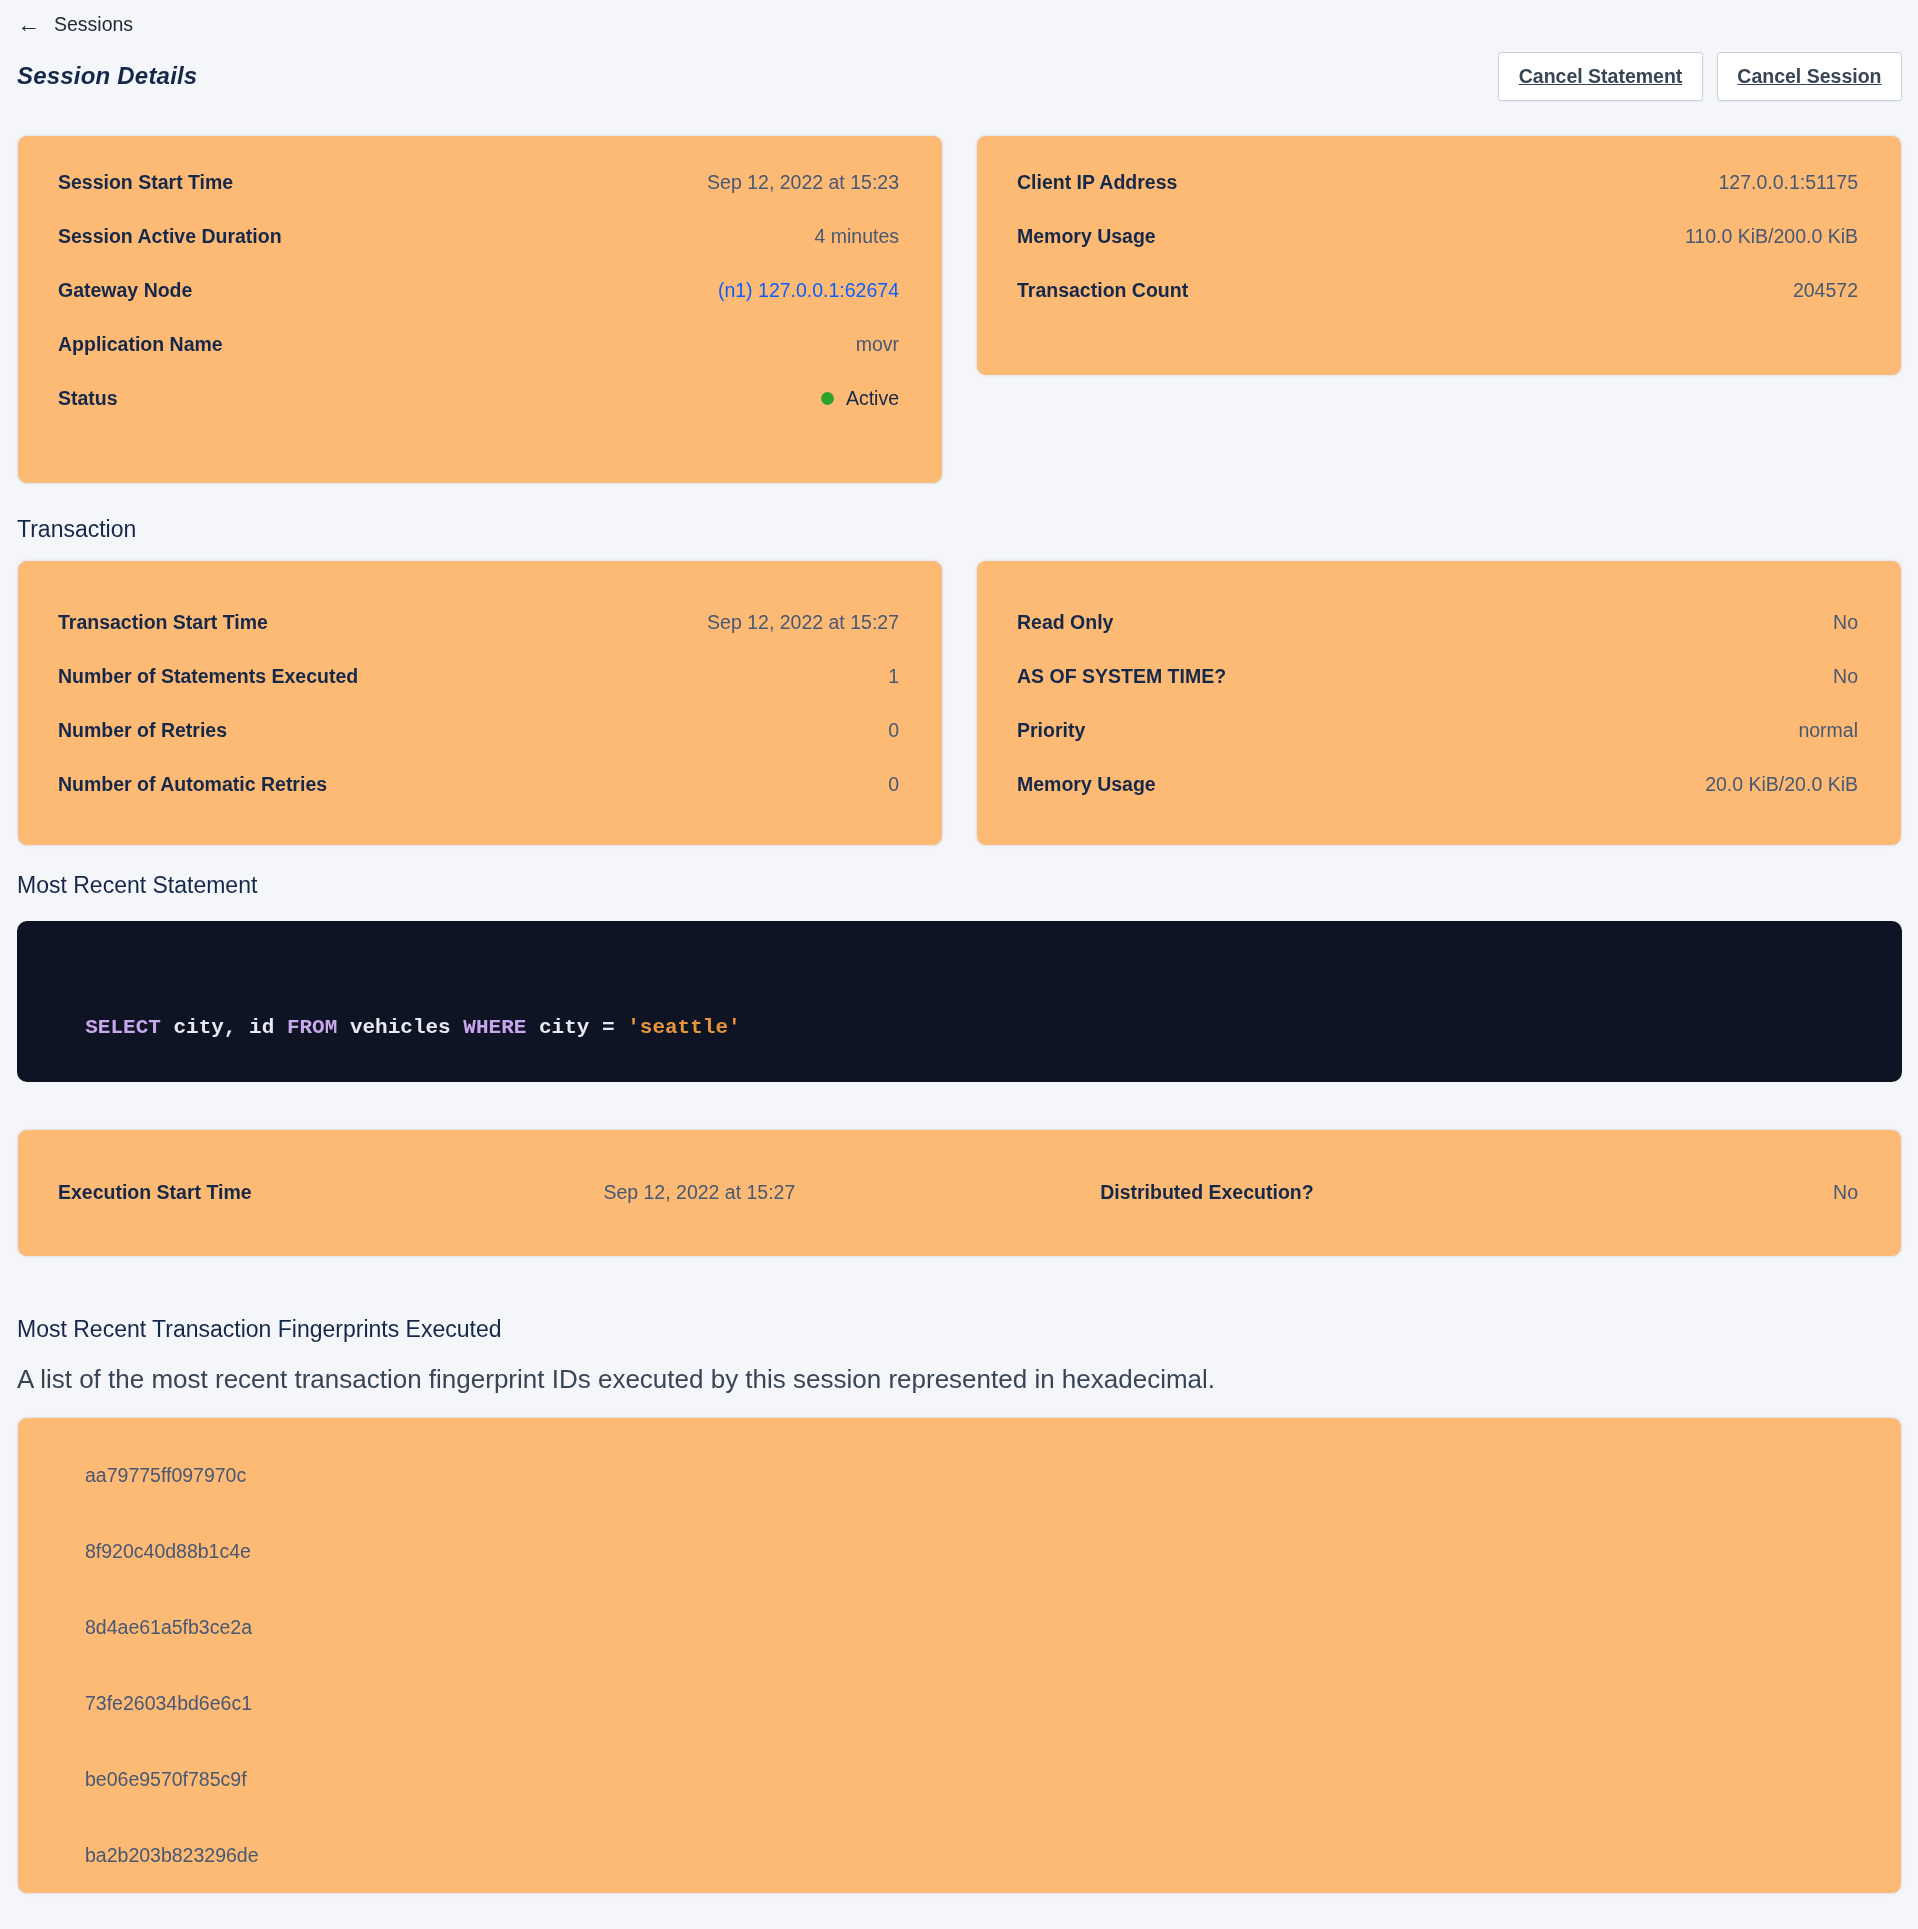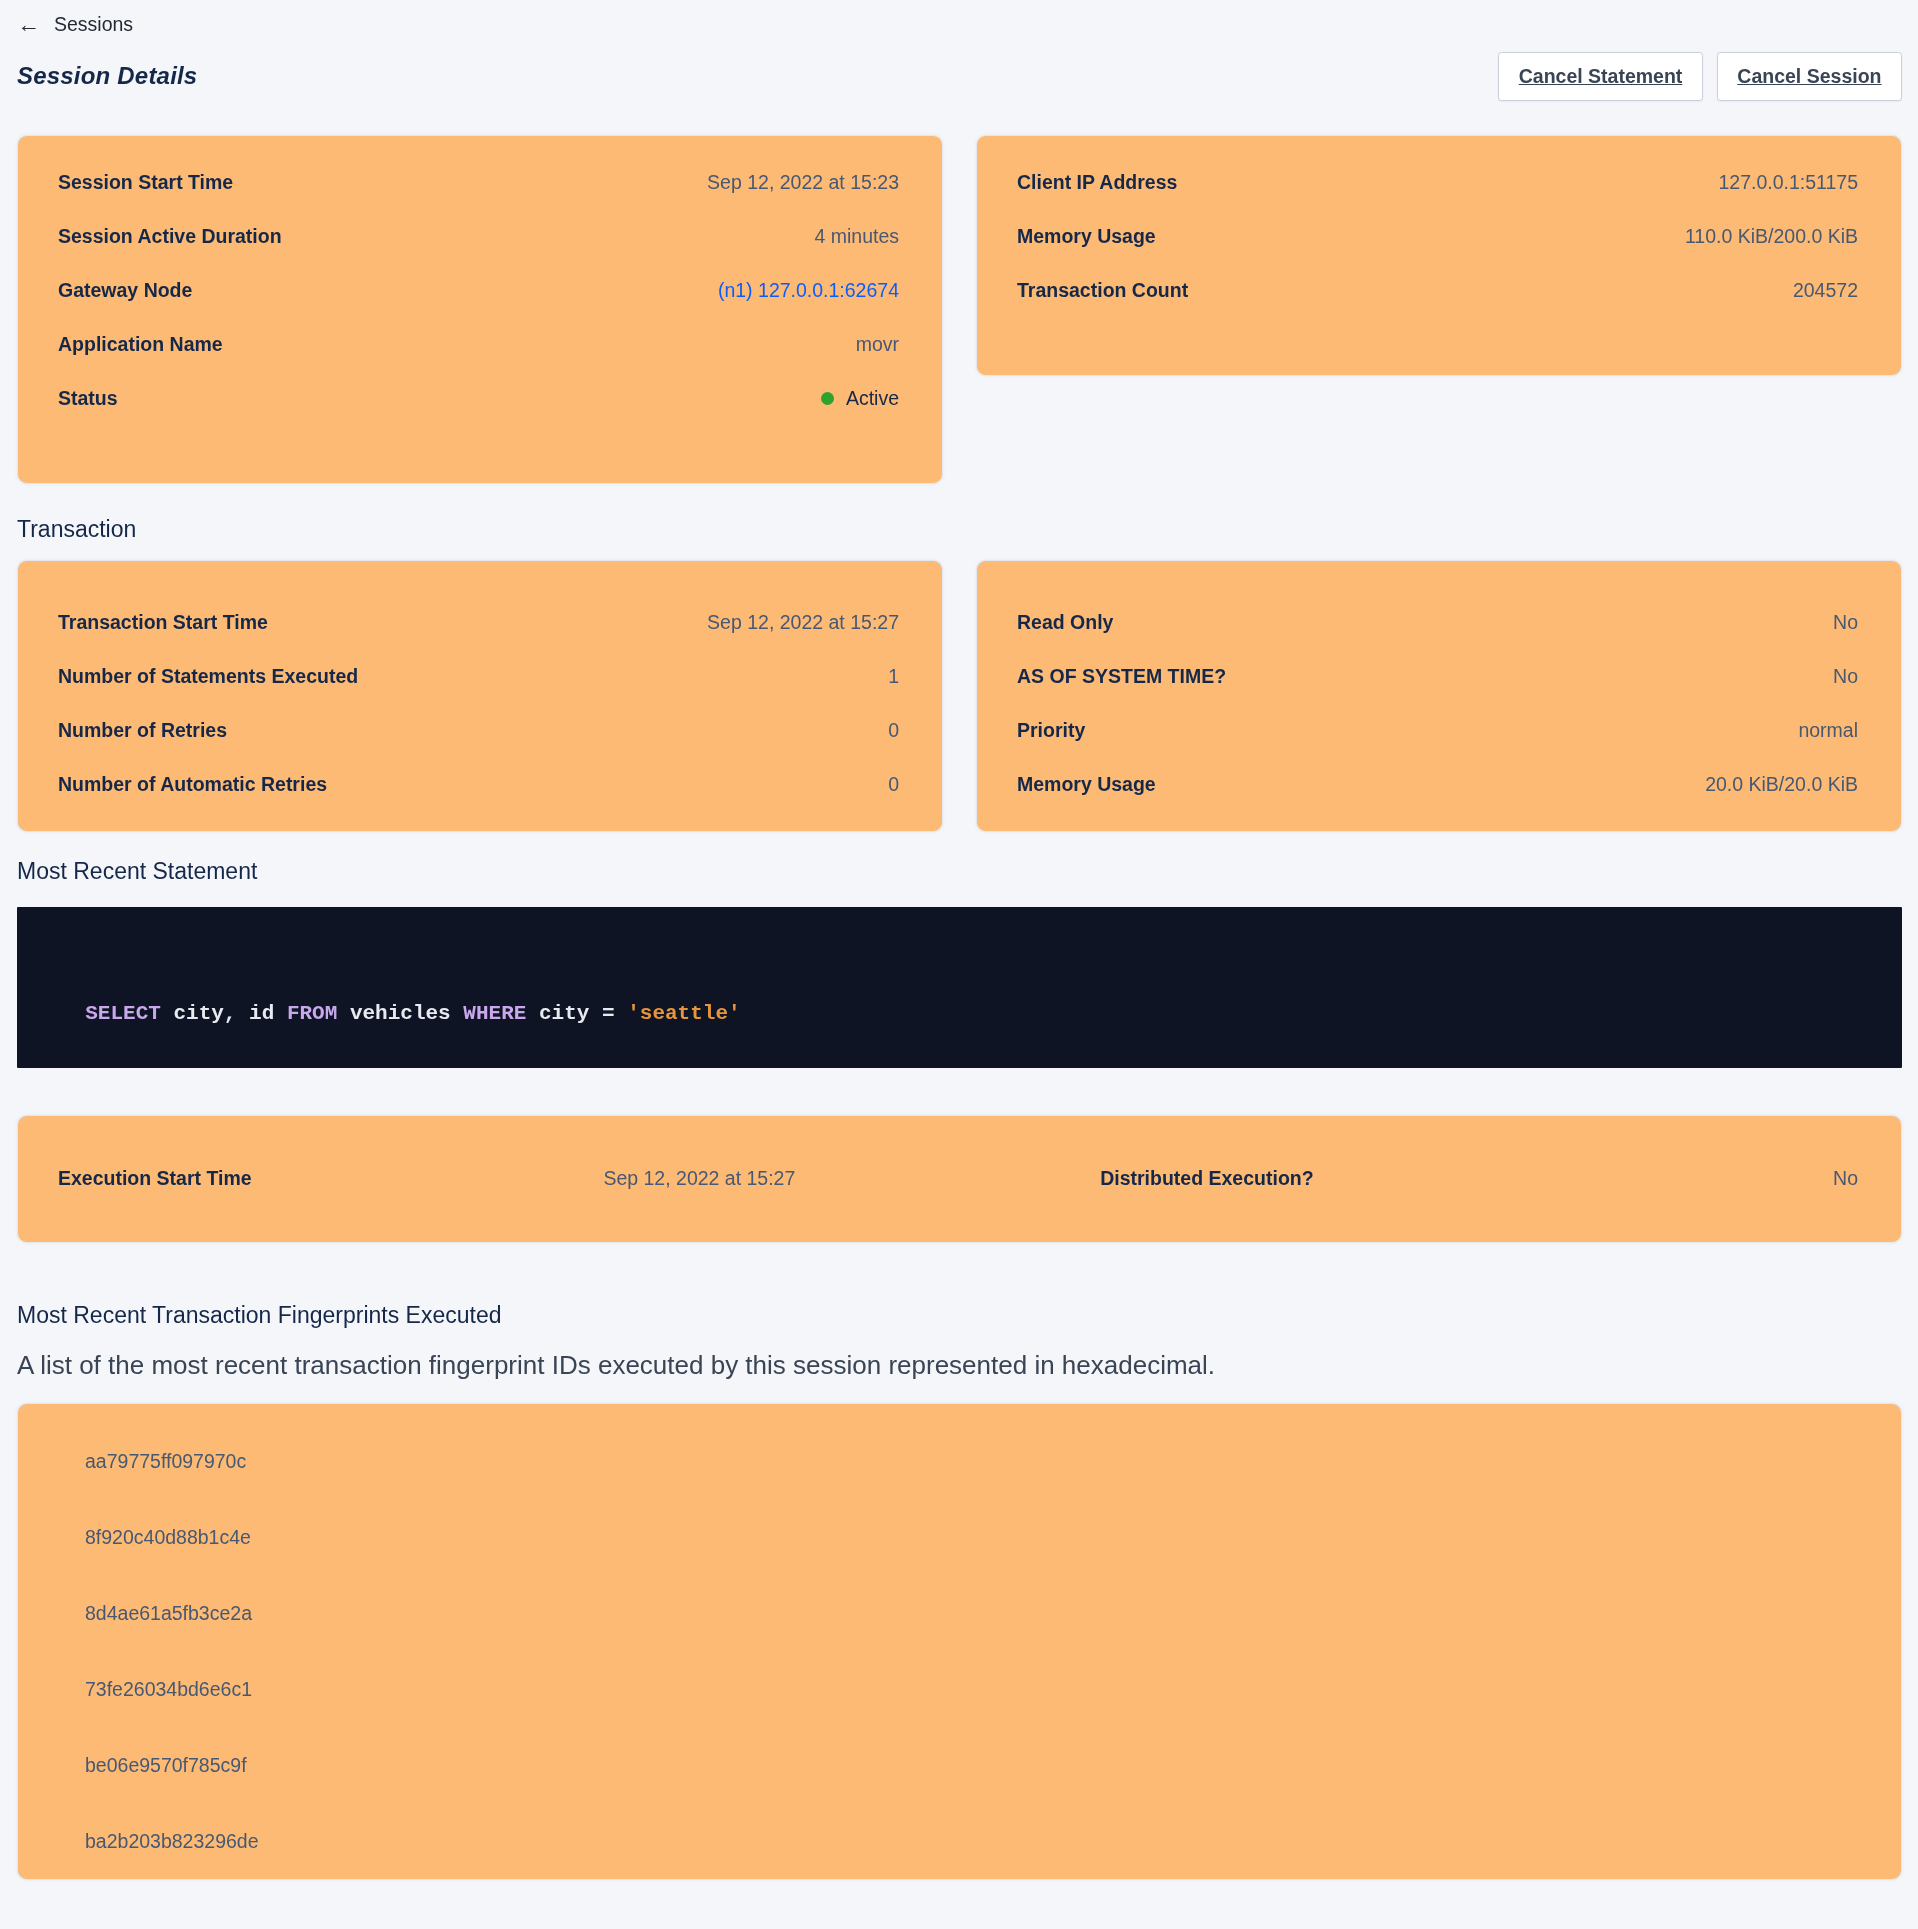--- a/index.html
+++ b/index.html
@@ -43,40 +43,40 @@
     padding:12.4px 19.5px;cursor:pointer;box-shadow:0 0.9px 1.8px rgba(21,40,73,.06);text-decoration:underline;
   }
 
   
   .cards-row{display:grid;grid-template-columns:1fr 1fr;column-gap:33px;align-items:start;}
   .card{
     background:#fdba74;border:0.9px solid var(--card-border);border-radius:10px;
     box-shadow:0 0 3.5px rgba(21,40,73,.07);
   }
   .card-session{padding:19.5px 43px 58px 40px;}
-  .card-txn{padding:34px 43px 20px 40px;}
+  .card-txn{padding:34px 43px 34px 40px;}
   .kv-row{display:flex;justify-content:space-between;align-items:center;height:54px;}
   .kv-label{font-weight:bold;color:var(--label-color);}
   .kv-value{color:var(--value-color);text-align:right;}
   .kv-value.link{color:var(--link-color);}
   .kv-value.status{display:flex;align-items:center;gap:11.5px;color:var(--label-color);}
   .kv-value.status::before{
     content:"";width:13.3px;height:13.3px;border-radius:50%;
     background:var(--status-active-color);display:inline-block;
   }
 
   h2.section-heading{font-size:23px;font-weight:400;color:var(--heading-color);line-height:32px;}
   .heading-txn{margin-top:29px;margin-bottom:15px;}
   .heading-stmt{margin-top:23px;margin-bottom:19.5px;}
   .heading-fp{margin-top:56px;}
   .section-sub{margin-top:21px;font-size:26px;color:var(--muted-color);line-height:26.6px;}
 
   
   .code-box{
-    background:var(--code-bg);border-radius:1px;height:161px;
+    background:var(--code-bg);border-radius:10px;height:161px;
     padding:41px 43px;white-space:pre;
     font-family:"Liberation Mono","DejaVu Sans Mono",monospace;
     font-size:21px;font-weight:bold;line-height:26.6px;
   }
   .tok.keyword{color:var(--code-keyword);}
   .tok.plain{color:var(--code-plain);}
   .tok.string{color:var(--code-string);}
 
   
   .exec-card{margin-top:47px;height:128px;display:grid;

